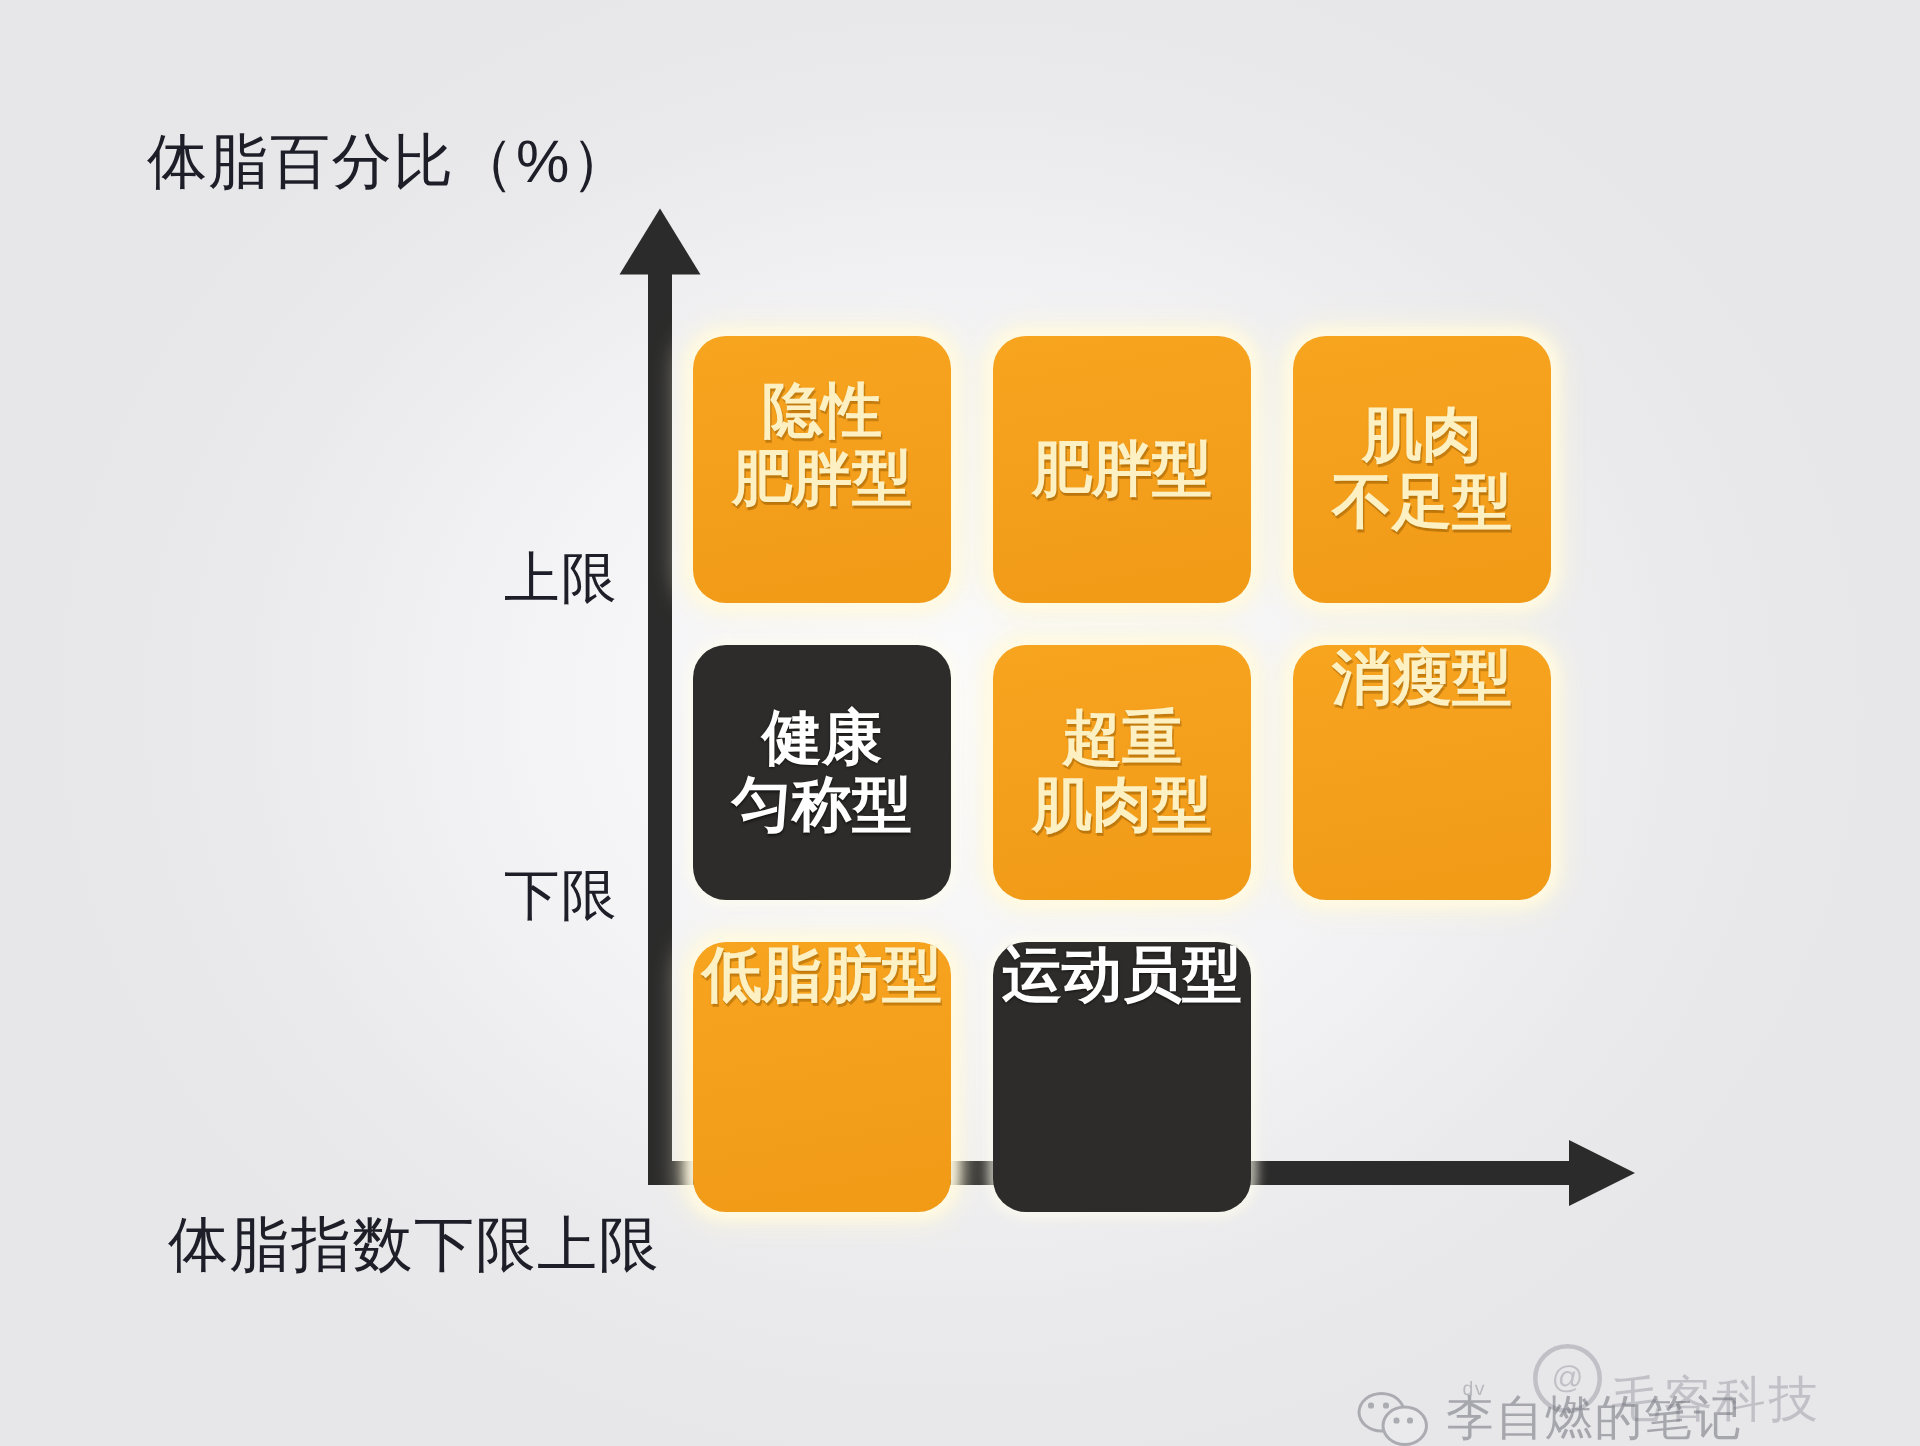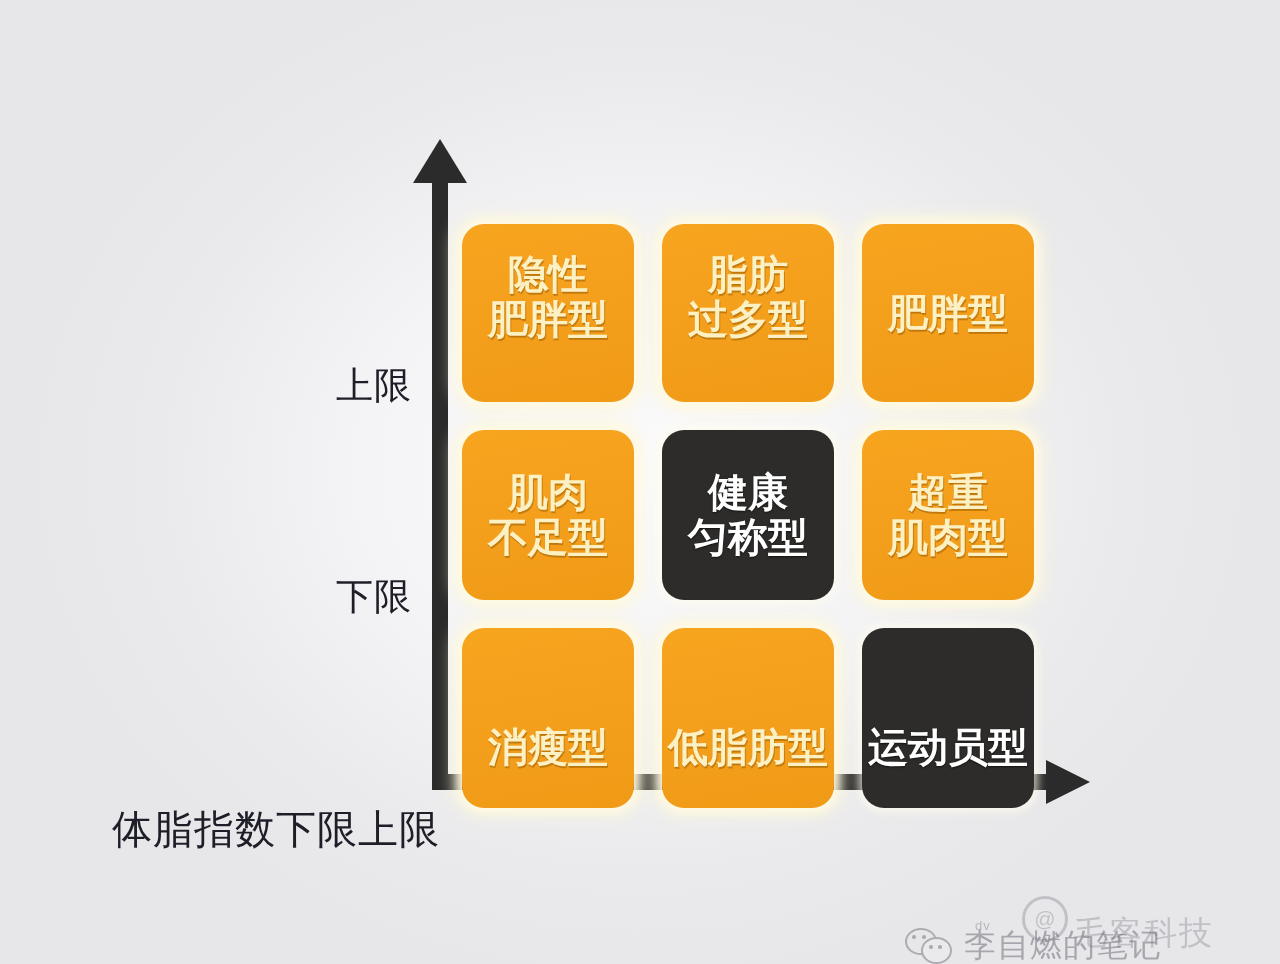--- a/index.html
+++ b/index.html
@@ -133,21 +133,21 @@
       0 1px 1px rgba(160, 100, 0, 0.35);
   }
   .cell.dark .cell-label {
     color: #ffffff;
     text-shadow: 0 1px 2px rgba(0, 0, 0, 0.6);
   }
 
   
   .pos-top    { align-items: flex-start; padding-top: 28px; }
   .pos-center { align-items: center; }
-  .pos-bottom { align-items: flex-end; padding-bottom: 38px; }
+  .pos-bottom { align-items: flex-start; padding-bottom: 18px; }
 
   
   #watermark {
     position: absolute;
     left: 905px;
     top: 893px;
     display: flex;
     align-items: center;
     gap: 13px;
     opacity: 0.42;
@@ -243,33 +243,30 @@
 <body>
 
 <div id="canvas">
 
   <div class="axis-y-line"></div>
   <div class="axis-y-head"></div>
 
   <div class="axis-x-line"></div>
   <div class="axis-x-head"></div>
 
+  <div class="axis-title axis-title-y">体脂百分比（%）</div>
   <div class="axis-title axis-title-x">体脂指数下限上限</div>
 
   <div class="tick-label tick-upper">上限</div>
   <div class="tick-label tick-lower">下限</div>
 
   <div id="matrix">
       <div class="cell orange pos-top">
         <span class="cell-label">隐性
 肥胖型</span>
-      </div>
-      <div class="cell orange pos-top">
-        <span class="cell-label">脂肪
-过多型</span>
       </div>
       <div class="cell orange pos-center">
         <span class="cell-label">肥胖型</span>
       </div>
       <div class="cell orange pos-center">
         <span class="cell-label">肌肉
 不足型</span>
       </div>
       <div class="cell dark pos-center">
         <span class="cell-label">健康

